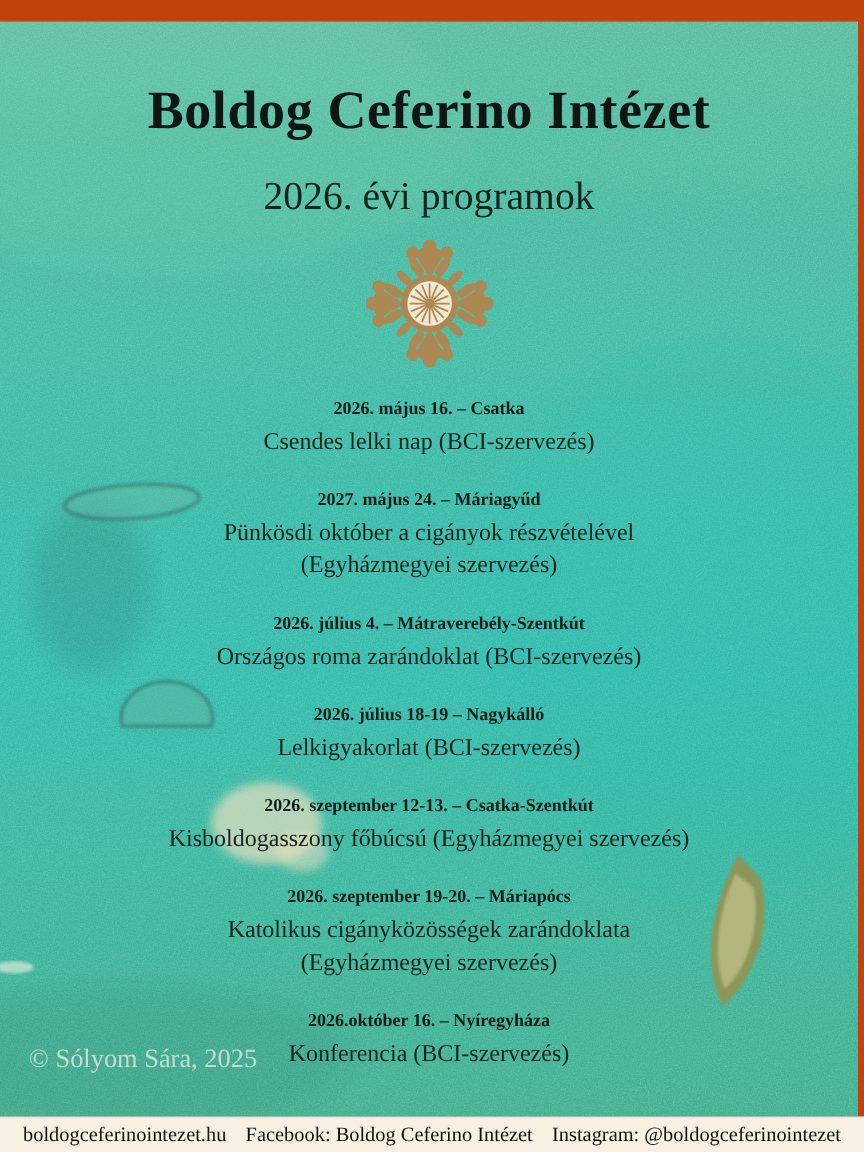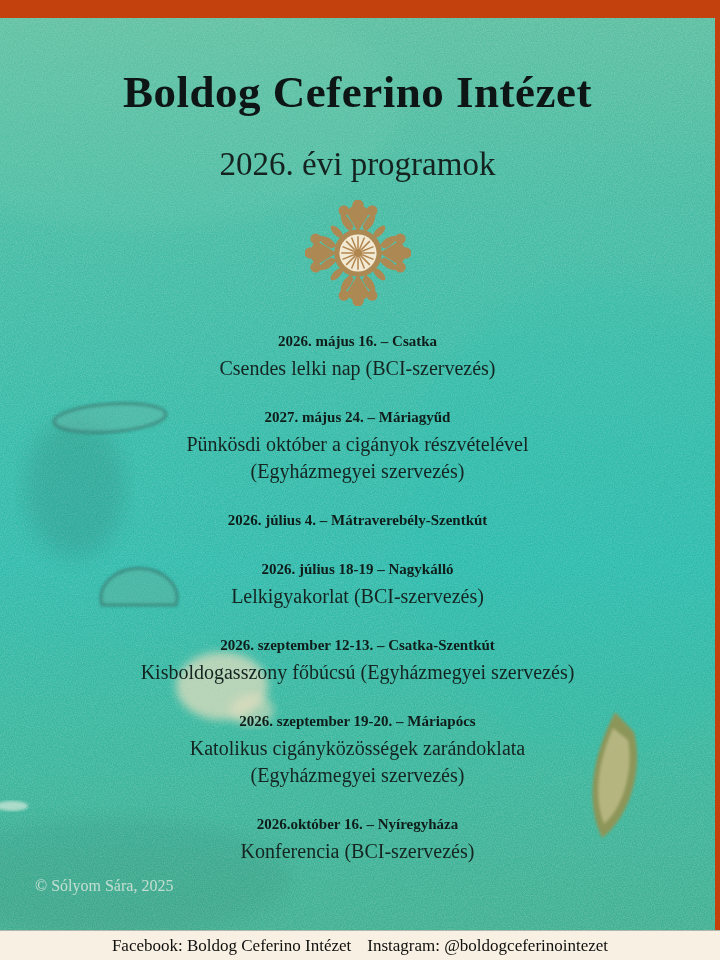--- a/index.html
+++ b/index.html
@@ -26,22 +26,22 @@
   }
   .emblem{position:absolute;top:200px;left:0;width:715px;text-align:center;}
   .events{
     position:absolute;top:328px;left:0;width:715px;
     display:flex;flex-direction:column;gap:22px;align-items:center;
   }
   .event{text-align:center;color:#142420;line-height:27px;}
   .event .h{font-size:15px;font-weight:bold;color:#0f1d1a;}
   .event .l{font-size:20px;}
   .credit{
-    position:absolute;left:35px;bottom:36px;
-    font-size:16px;color:#d9e7dc;opacity:.85;
+    position:absolute;left:24px;bottom:36px;
+    font-size:22px;color:#d9e7dc;opacity:.85;
   }
   .footer{
     position:absolute;left:0;bottom:0;width:720px;height:29px;
     background:#f7f0e3;border-top:1px solid rgba(40,80,70,.35);
     display:flex;align-items:center;justify-content:center;gap:16px;
     font-size:17px;color:#10100e;white-space:nowrap;
   }
 </style>
 </head>
 <body>
@@ -159,20 +159,21 @@
         <div class="h">2026. május 16. – Csatka</div>
         <div class="l">Csendes lelki nap (BCI-szervezés)</div>
       </div>
       <div class="event">
         <div class="h">2027. május 24. – Máriagyűd</div>
         <div class="l">Pünkösdi október a cigányok részvételével</div>
         <div class="l">(Egyházmegyei szervezés)</div>
       </div>
       <div class="event">
         <div class="h">2026. július 4. – Mátraverebély-Szentkút</div>
+        <div class="l">Országos roma zarándoklat (BCI-szervezés)</div>
       </div>
       <div class="event">
         <div class="h">2026. július 18-19 – Nagykálló</div>
         <div class="l">Lelkigyakorlat (BCI-szervezés)</div>
       </div>
       <div class="event">
         <div class="h">2026. szeptember 12-13. – Csatka-Szentkút</div>
         <div class="l">Kisboldogasszony főbúcsú (Egyházmegyei szervezés)</div>
       </div>
       <div class="event">
@@ -183,17 +184,18 @@
       <div class="event">
         <div class="h">2026.október 16. – Nyíregyháza</div>
         <div class="l">Konferencia (BCI-szervezés)</div>
       </div>
     </div>
 
     <div class="credit">© Sólyom Sára, 2025</div>
   </div>
 
   <div class="footer">
+    <span>boldogceferinointezet.hu</span>
     <span>Facebook: Boldog Ceferino Intézet</span>
     <span>Instagram: @boldogceferinointezet</span>
   </div>
 
 </div>
 
 </body></html>

